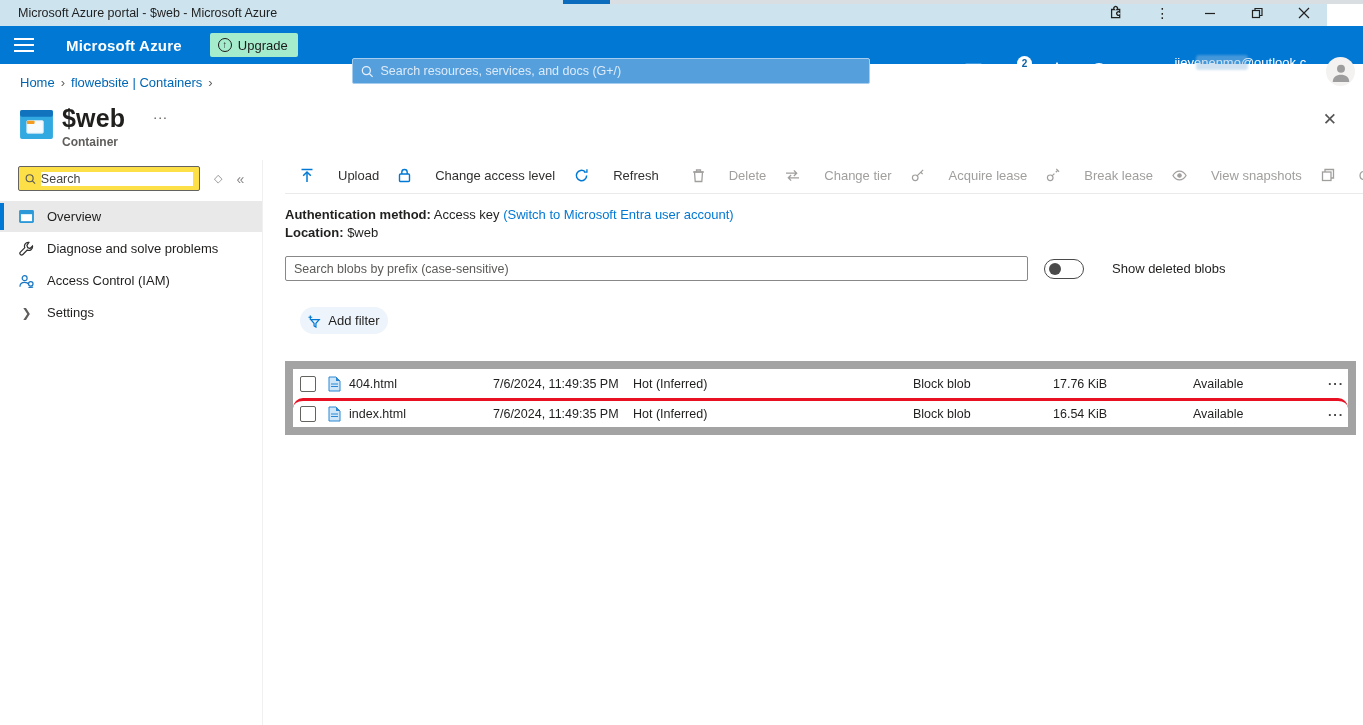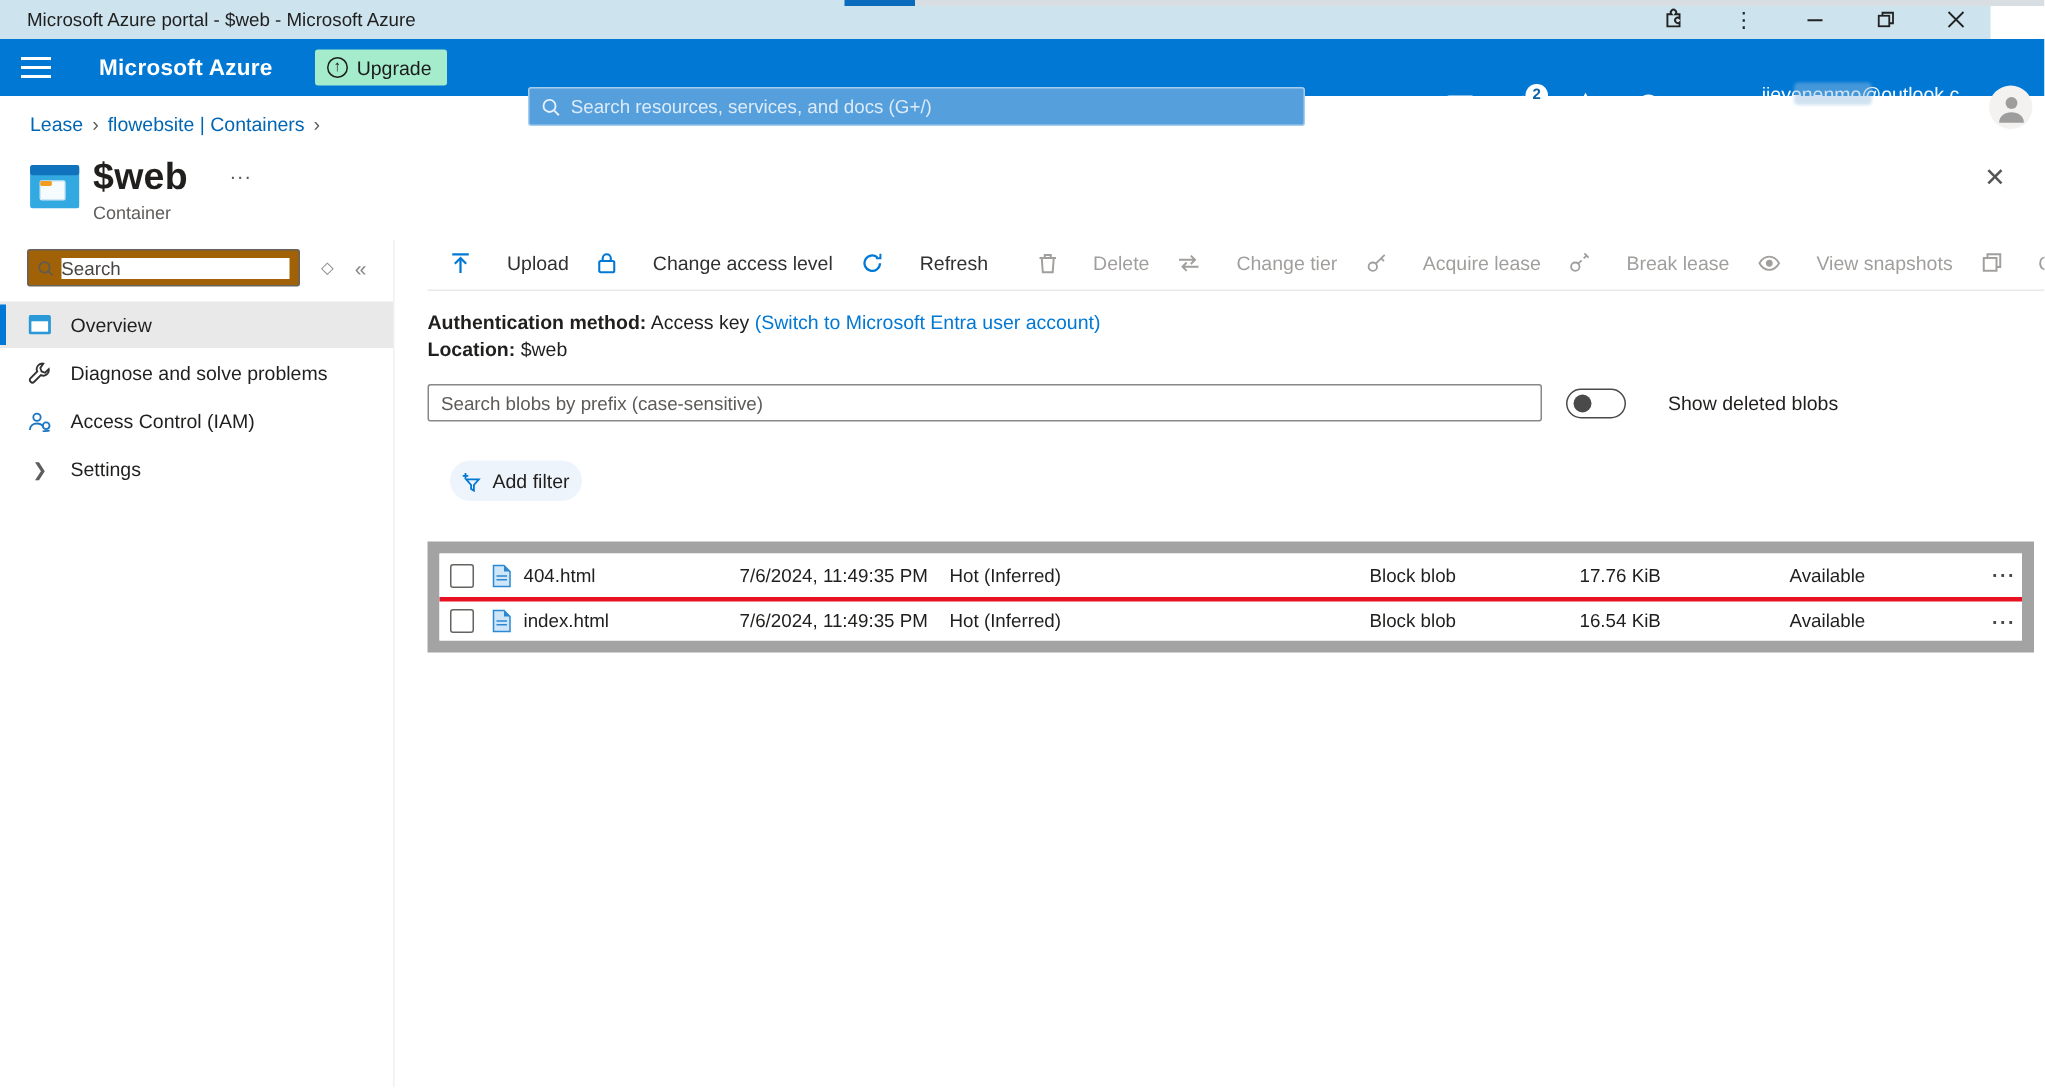--- a/index.html
+++ b/index.html
@@ -36,27 +36,27 @@
 
   
   .breadcrumb { position:absolute; top:75px; left:20px; font-size:13px; color:#605e5c; display:flex; gap:6px; align-items:center; }
   .breadcrumb a { color:#0066b4; text-decoration:none; cursor:pointer; }
   .page-head { position:absolute; top:104px; left:20px; display:flex; }
   .container-icon { width:33px; height:29px; margin-top:6px; }
   .title-col { margin-left:9px; }
   .page-title-row { display:flex; align-items:flex-start; gap:28px; }
   .page-title { font-size:25px; font-weight:bold; color:#201f1e; letter-spacing:.2px; }
   .title-dots { color:#605e5c; font-size:14px; margin-top:2px; letter-spacing:1px; cursor:pointer; }
-  .page-subtitle { font-size:12px; color:#605e5c; margin-top:2px; }
+  .page-subtitle { font-size:12px; color:#605e5c; margin-top:2px;font-weight:bold; }
   .blade-close { position:absolute; top:109px; right:26px; font-size:17px; color:#555; cursor:pointer; }
 
   
   .sidebar { position:absolute; top:160px; left:0; width:263px; bottom:0; background:#fff; border-right:1px solid #f0f0f0; }
   .side-search-row { display:flex; align-items:center; margin:6px 0 10px 18px; gap:14px; }
-  .side-search { width:182px; height:25px; border:1px solid #65635f; border-radius:2px; display:flex; align-items:center; padding:0 6px; gap:5px; background:#a16207; }
+  .side-search { width:182px; height:25px; border:1px solid #65635f; border-radius:2px; display:flex; align-items:center; padding:0 6px; gap:5px; background:#fde047; }
   .side-search input { border:none; outline:none; font-size:12.5px; color:#323130; width:100%; font-family:inherit; }
   .side-search input::placeholder { color:#484644; }
   .side-mini { color:#8a8886; font-size:11px; cursor:pointer; }
   .side-collapse { color:#8a8886; font-size:14px; cursor:pointer; }
   .side-item { height:31px; display:flex; align-items:center; gap:12px; padding-left:18px; font-size:13px; color:#201f1e; cursor:pointer; position:relative; margin-top:1px; }
   .side-item.selected { background:#e9e9e9; }
   .side-item.selected::before { content:""; position:absolute; left:0; top:2px; bottom:2px; width:4px; background:#0078d4; }
   .side-item.selected { padding-left:18px; }
   .side-ic { width:17px; display:flex; justify-content:center; }
   .chev { color:#605e5c; font-size:12px; width:17px; text-align:center; }
@@ -85,21 +85,21 @@
 
   .addfilter { margin-top:26px; margin-left:15px; height:27px; width:88px; background:#eef4fb; border:none; border-radius:14px; display:inline-flex; align-items:center; justify-content:center; gap:6px; font-size:13px; color:#201f1e; font-family:inherit; cursor:pointer; }
 
   
   .table-wrap { margin-top:27px; }
   .grid-row { display:grid; grid-template-columns:35px 165px 140px 140px 140px 140px 140px 135px 1fr; align-items:center; }
   .thead { height:30px; font-size:12.5px; color:#323130; }
   .thead > div { padding-right:6px; }
   .red-box { border:8px solid #a3a3a3; margin-right:7px; }
   .blob-row { height:29px; font-size:12.5px; color:#201f1e; background:#fff; }
-  .blob-row + .blob-row { border-top:3px solid #e81123; }
+  .blob-row + .blob-row { border-top:3px solid #e81123;border-radius:10px; }
   .cell-check { padding-left:7px; }
   .checkbox { width:16px; height:16px; border:1px solid #65635f; border-radius:2px; background:#fff; cursor:pointer; }
   .cell-name { display:flex; align-items:center; gap:8px; }
   .row-menu { text-align:right; padding-right:14px; font-weight:bold; color:#444; letter-spacing:1px; cursor:pointer; font-size:13px; }
 </style>
 </head>
 <body>
 
 <div class="titlebar">
   <div class="tabstrip-blue"></div>
@@ -189,21 +189,21 @@
   </div>
   <div class="avatar">
     <svg width="22" height="22" viewBox="0 0 20 20" fill="#9d9d9d">
         <circle cx="10" cy="7" r="3.6"></circle>
         <path d="M2.5 19 c0-4.2 3.4-6.4 7.5-6.4 s7.5 2.2 7.5 6.4 z"></path>
       </svg>
   </div>
 </div>
 
 <div class="breadcrumb">
-  <a>Lease</a>
+  <a>Home</a>
   <span>›</span>
   <a>flowebsite | Containers</a>
   <span>›</span>
 </div>
 
 <div class="page-head">
   <svg class="container-icon" viewBox="0 0 34 30">
     <rect x="0" y="0" width="34" height="30" rx="2" fill="#32a9e0"></rect>
     <rect x="0" y="0" width="34" height="7" rx="2" fill="#1173bd"></rect>
     <rect x="7" y="11" width="17" height="13" rx="1" fill="#f5fbff" stroke="#d0e8f5"></rect>

